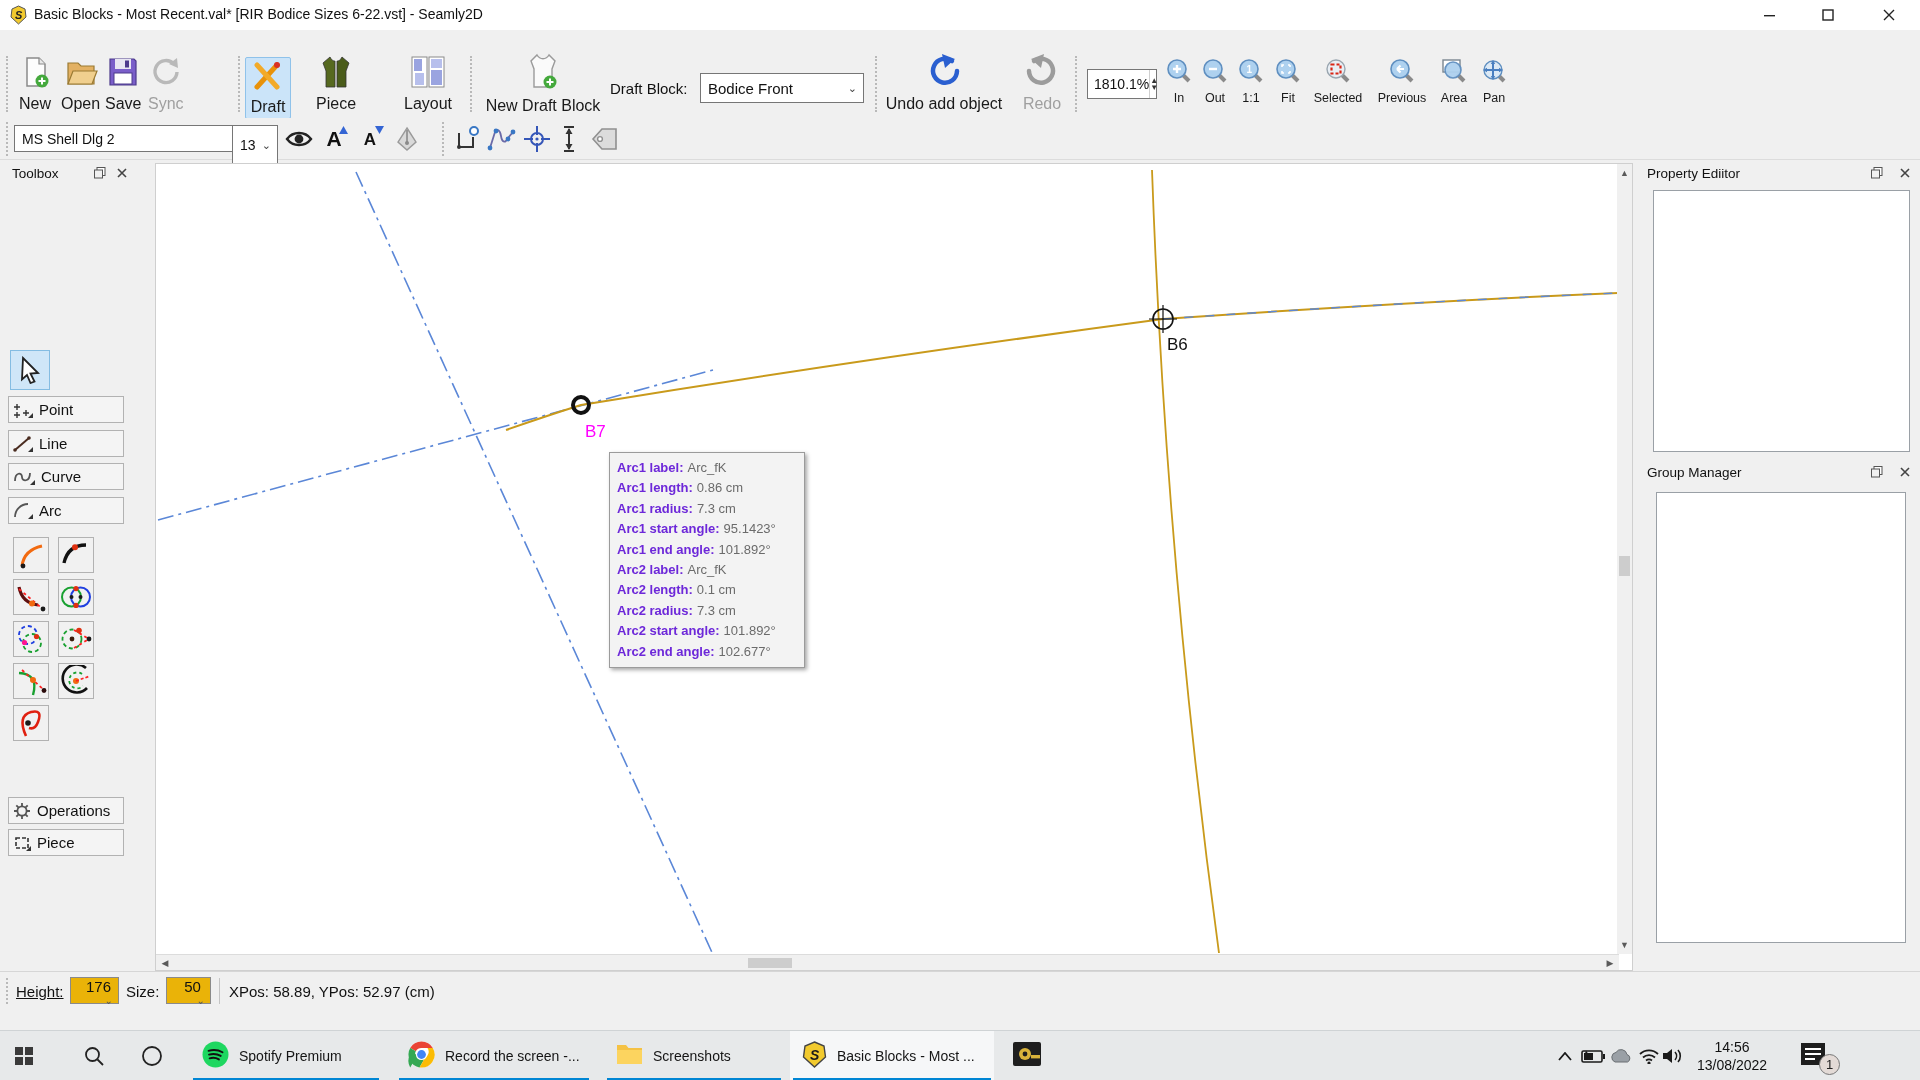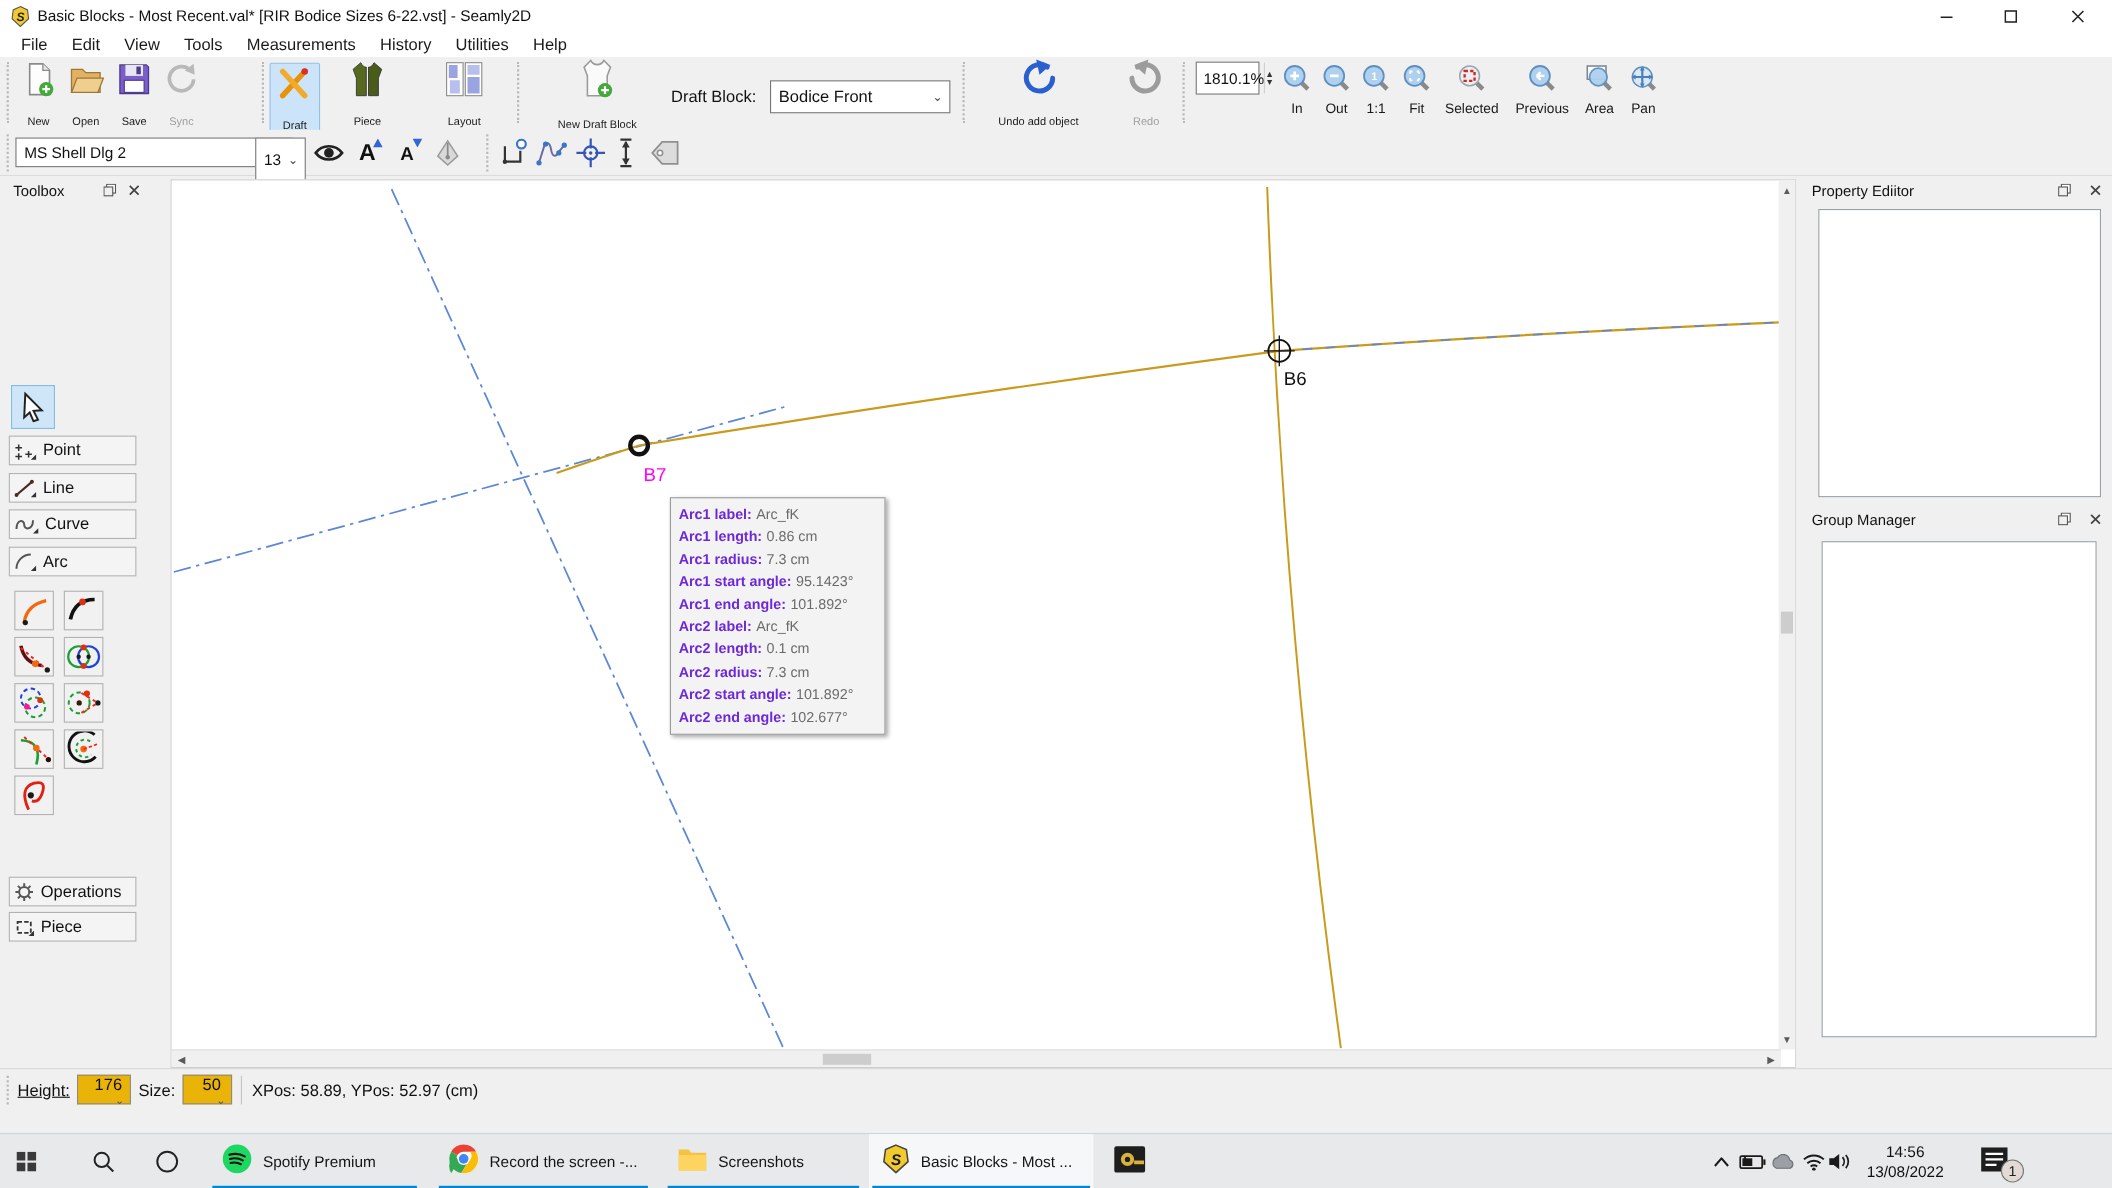--- a/index.html
+++ b/index.html
@@ -10,21 +10,21 @@
   #titlebar{position:absolute;left:0;top:0;width:1920px;height:30px;background:#ffffff;}
   #titlebar .title{position:absolute;left:34px;top:6px;font-size:14px;color:#111;white-space:nowrap;}
   .winbtn{position:absolute;top:0;width:46px;height:30px;display:flex;align-items:center;justify-content:center;}
   
   #menubar{position:absolute;left:0;top:30px;width:1920px;height:22px;background:#ffffff;display:flex;align-items:center;padding-left:8px;}
   .menu-item{font-size:15px;color:#1a1a1a;padding:0 11px;height:22px;line-height:22px;}
   
   #toolbar1{position:absolute;left:0;top:52px;width:1920px;height:66px;background:#f0f0f0;}
   .vsep{position:absolute;top:4px;height:56px;width:3px;border-left:2px dotted #b9b9b9;}
   .tbtn{position:absolute;display:flex;flex-direction:column;align-items:center;}
-  .tbtn .cap{font-size:10px;color:#1a1a1a;margin-top:12px;white-space:nowrap;}
+  .tbtn .cap{font-size:16px;color:#1a1a1a;margin-top:2px;white-space:nowrap;}
   .tbtn.disabled .cap{color:#9f9f9f;}
   .modebtn{border:1px solid transparent;border-radius:2px;padding:2px 4px;}
   .modebtn.active{background:#cbe4f9;border-color:#8fc2ea;}
   .combo{background:#fff;border:1px solid #767676;display:flex;align-items:center;font-size:15px;color:#111;padding-left:7px;position:absolute;}
   .combo .chev{margin-left:auto;margin-right:6px;color:#444;font-size:11px;}
   .spin{position:absolute;background:#fff;border:1px solid #767676;display:flex;align-items:center;font-size:14px;color:#111;padding-left:6px;}
   .spin .arrows{margin-left:auto;width:16px;height:100%;border-left:1px solid #d0d0d0;display:flex;flex-direction:column;align-items:center;justify-content:center;font-size:8px;color:#333;line-height:7px;}
   .zbtn{position:absolute;width:52px;display:flex;flex-direction:column;align-items:center;}
   .zbtn .cap{font-size:12.5px;color:#1a1a1a;margin-top:3px;white-space:nowrap;}
   
@@ -89,30 +89,20 @@
           <rect x="1" y="1" width="10" height="10" fill="none" stroke="#222" stroke-width="1.4"></rect>
         </svg>
       </div>
     <div class="winbtn" style="left:1866px;">
         <svg width="12" height="12">
           <path d="M1 1 L11 11 M11 1 L1 11" stroke="#222" stroke-width="1.4"></path>
         </svg>
       </div>
   </div>
 
-  <div id="menubar">
-    <span class="menu-item">File</span>
-    <span class="menu-item">Edit</span>
-    <span class="menu-item">View</span>
-    <span class="menu-item">Tools</span>
-    <span class="menu-item">Measurements</span>
-    <span class="menu-item">History</span>
-    <span class="menu-item">Utilities</span>
-    <span class="menu-item">Help</span>
-  </div>
 
   <div id="toolbar1">
     <div class="vsep" style="left:6px;"></div>
 
     <div class="tbtn" style="left:18px;top:3px;">
       <span><svg width="34" height="34" viewBox="0 0 34 34">
             <path d="M9 3 h12 l6 6 v22 h-18 z" fill="#fdfdfd" stroke="#8a8a8a" stroke-width="1.5"></path>
             <path d="M21 3 v6 h6" fill="#e8e8e8" stroke="#8a8a8a" stroke-width="1.2"></path>
             <circle cx="24" cy="26" r="6.5" fill="#44a93c"></circle>
             <path d="M24 22.5 v7 M20.5 26 h7" stroke="#fff" stroke-width="2"></path>
@@ -207,21 +197,21 @@
     <div class="tbtn disabled" style="left:1018px;top:1px;width:48px;">
       <span><svg width="36" height="36" viewBox="0 0 36 36">
             <path d="M10 8 a12 12 0 1 1 -5 10" fill="none" stroke="#9c9c9c" stroke-width="4.5" stroke-linecap="round"></path>
             <polygon points="20,1 7,6 17,15" fill="#9c9c9c"></polygon>
           </svg></span>
       <span class="cap">Redo</span>
     </div>
 
     <div class="vsep" style="left:1075px;"></div>
 
-    <div class="spin" style="left:1087px;top:4px;width:58px;height:30px;">
+    <div class="spin" style="left:1087px;top:17px;width:70px;height:30px;">
       <span>1810.1%</span>
       <span class="arrows">
           <span>▲</span>
           <span>▼</span>
         </span>
     </div>
 
     <div class="zbtn" style="left:1153px;top:6px;">
       <span><svg width="26" height="26" viewBox="0 0 26 26">
             <line x1="16" y1="16" x2="23" y2="23" stroke="#8a8a8a" stroke-width="4"></line>

